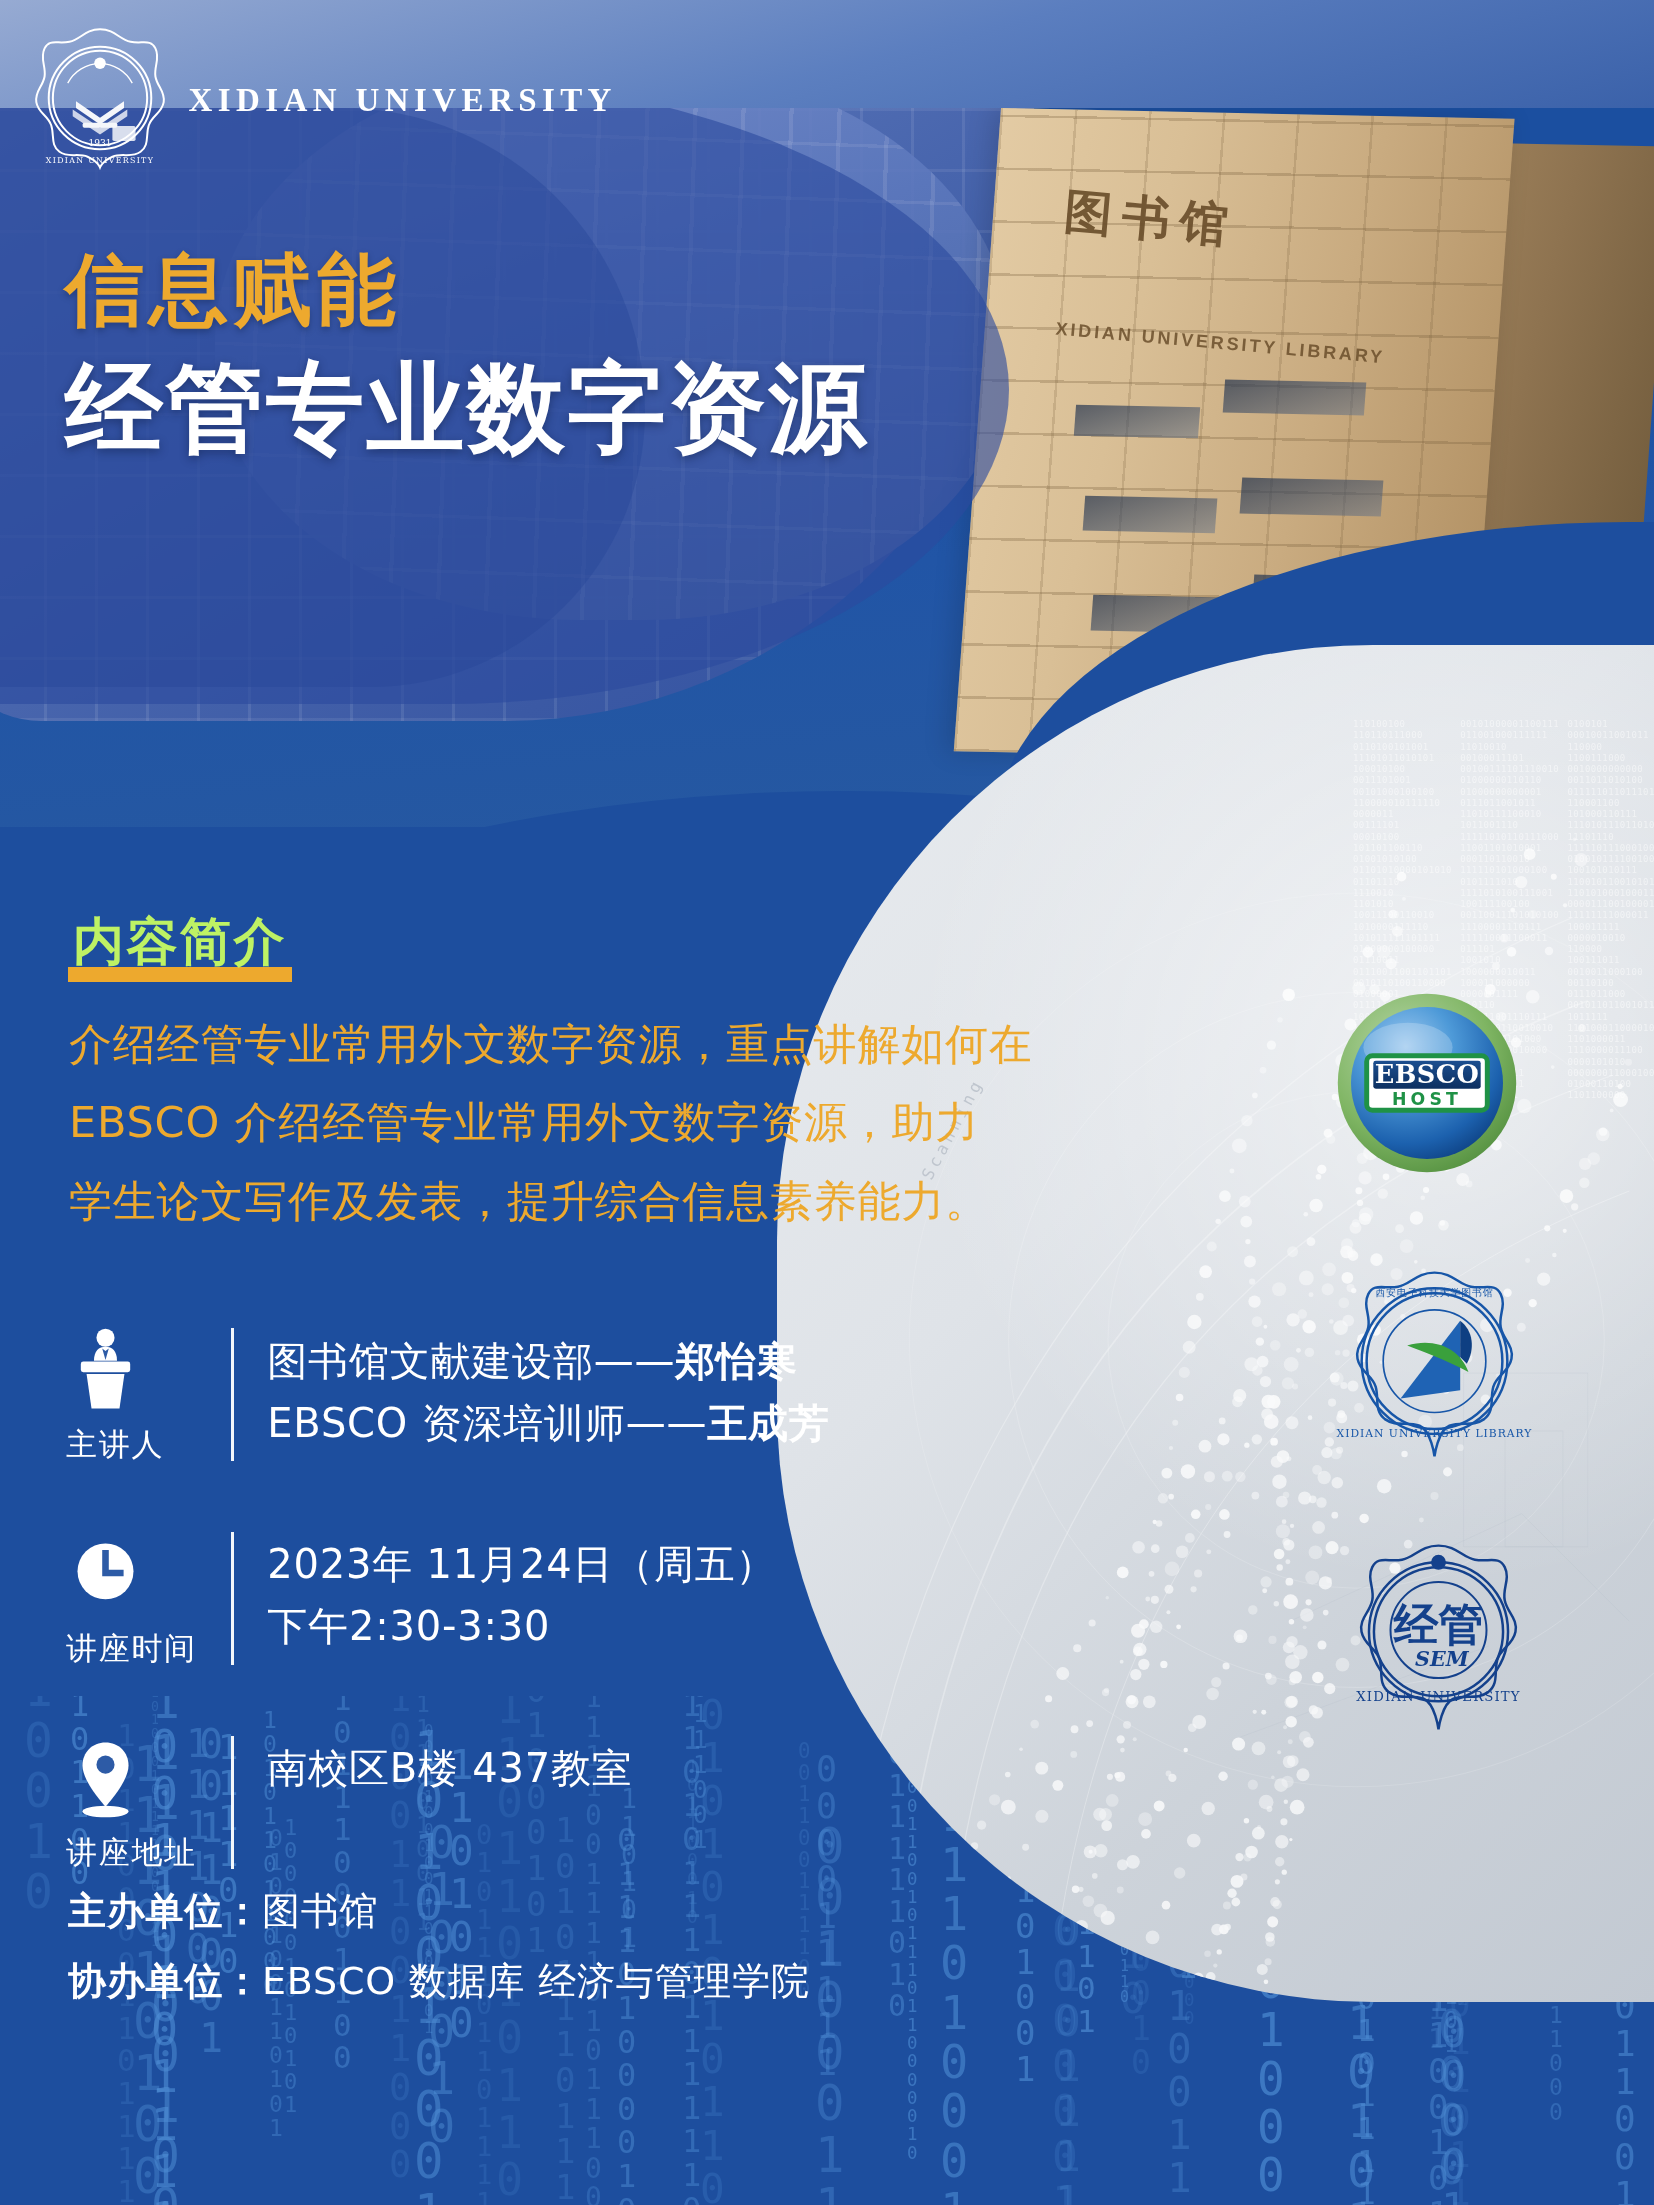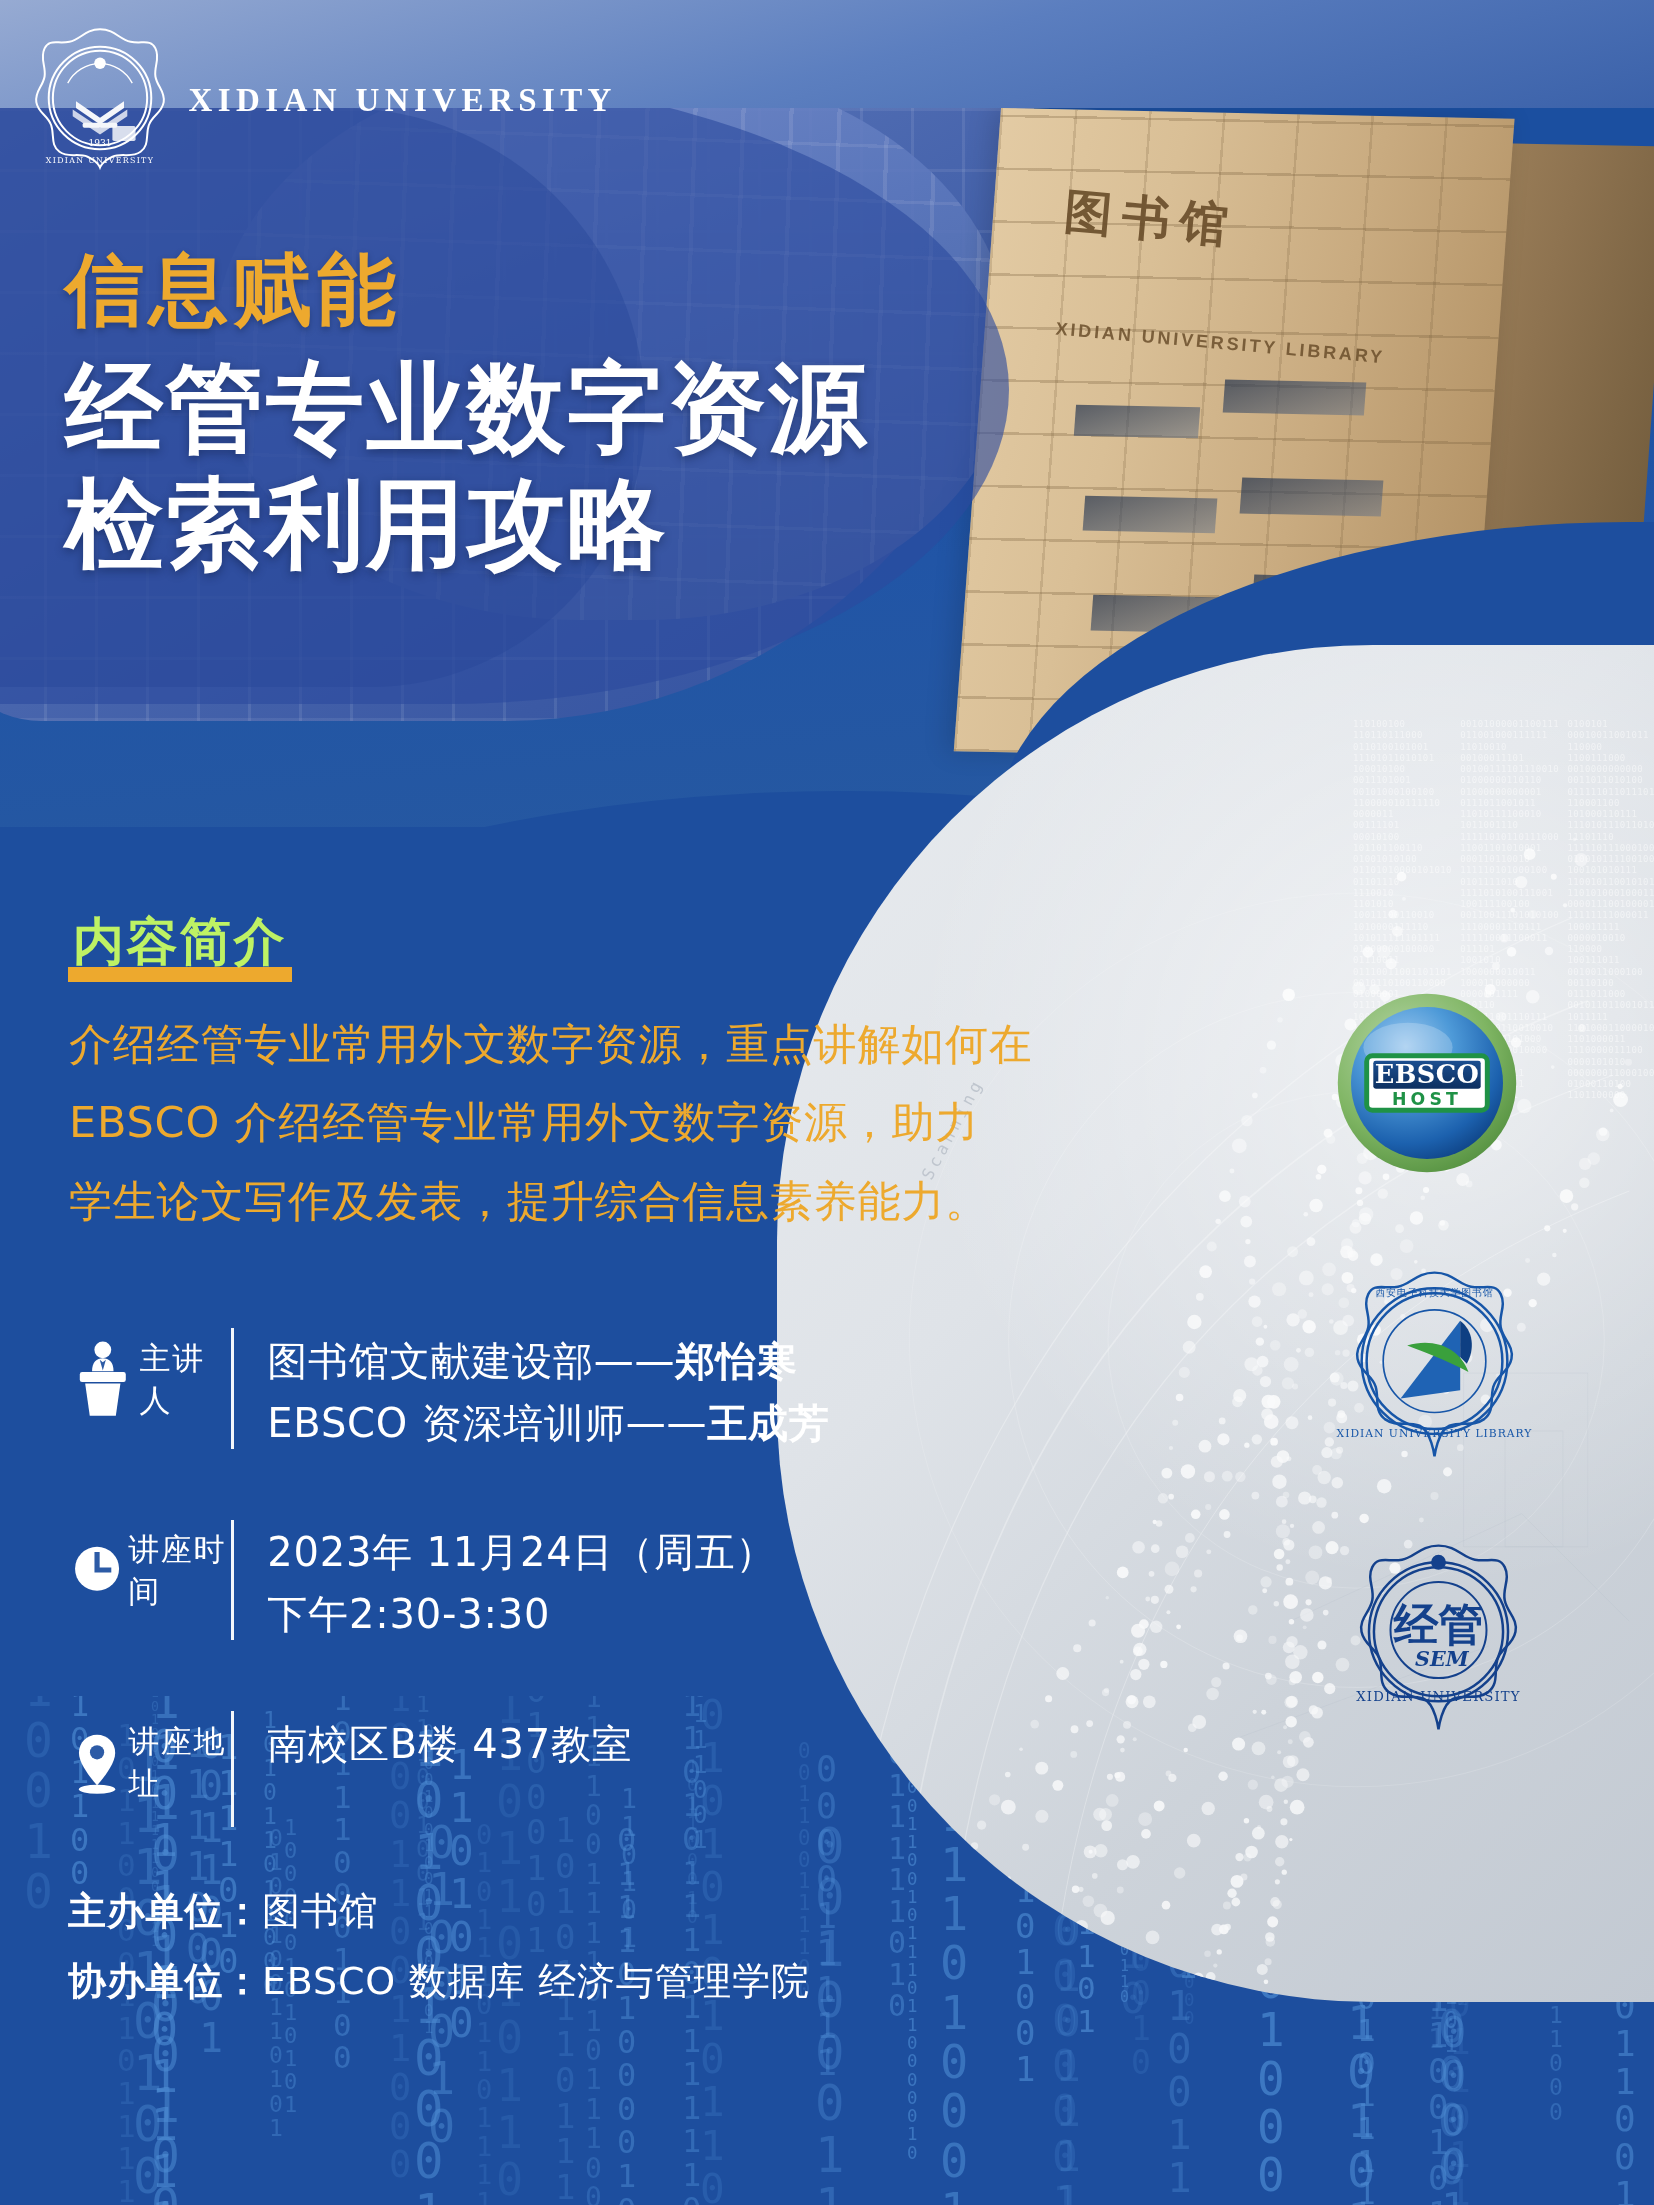--- a/index.html
+++ b/index.html
@@ -227,22 +227,22 @@
   .intro{
     position:absolute; left:69px; top:1005px; width:1092px; z-index:9;
     color:#eda92e; font-size:43px; line-height:1.82; letter-spacing:0.8px;
     font-family:"DejaVu Sans","Liberation Sans",sans-serif;
   }
 
   
   .info{ position:absolute; left:66px; top:1323px; width:1075px; z-index:9; }
   .info-row{ display:flex; align-items:flex-start; margin-bottom:61px; }
   .info-ico{
-    width:165px; flex:none; display:flex; flex-direction:row;
-    align-items:flex-end; color:#fff; padding-top:3.3px;
+    width:165px; flex:none; display:flex; flex-direction:column;
+    align-items:flex-start; color:#fff; padding-top:3.3px;
   }
   .info-ico svg{ display:block; }
   .info-ico-label{
     margin-top:11.6px; font-size:31px; letter-spacing:1.7px; color:#fff;
     font-family:"DejaVu Sans","Liberation Sans",sans-serif;
   }
   .info-sep{
     width:3.3px; background:#fff; align-self:stretch; margin:5px 33px 5px 0;
     min-height:116px; opacity:.95;
   }
@@ -905,21 +905,20 @@
       <text x="81" y="166" text-anchor="middle" fill="#fff" font-size="9.5" letter-spacing="1.6" font-family="DejaVu Serif, serif">XIDIAN UNIVERSITY</text>
     </svg>
     <div class="brand-txt">
       <div class="brand-en">XIDIAN UNIVERSITY</div>
     </div>
   </div>
 
   <div class="title-block">
     <div class="t-line1">信息赋能</div>
     <div class="t-line2">经管专业数字资源</div>
-    <div class="t-line3">检索利用攻略</div>
   </div>
 
   <div class="sec">
     <div class="sec-title">
       <span class="sec-underline"></span>
       <span>内容简介</span>
     </div>
   </div>
 
   <div class="intro">

